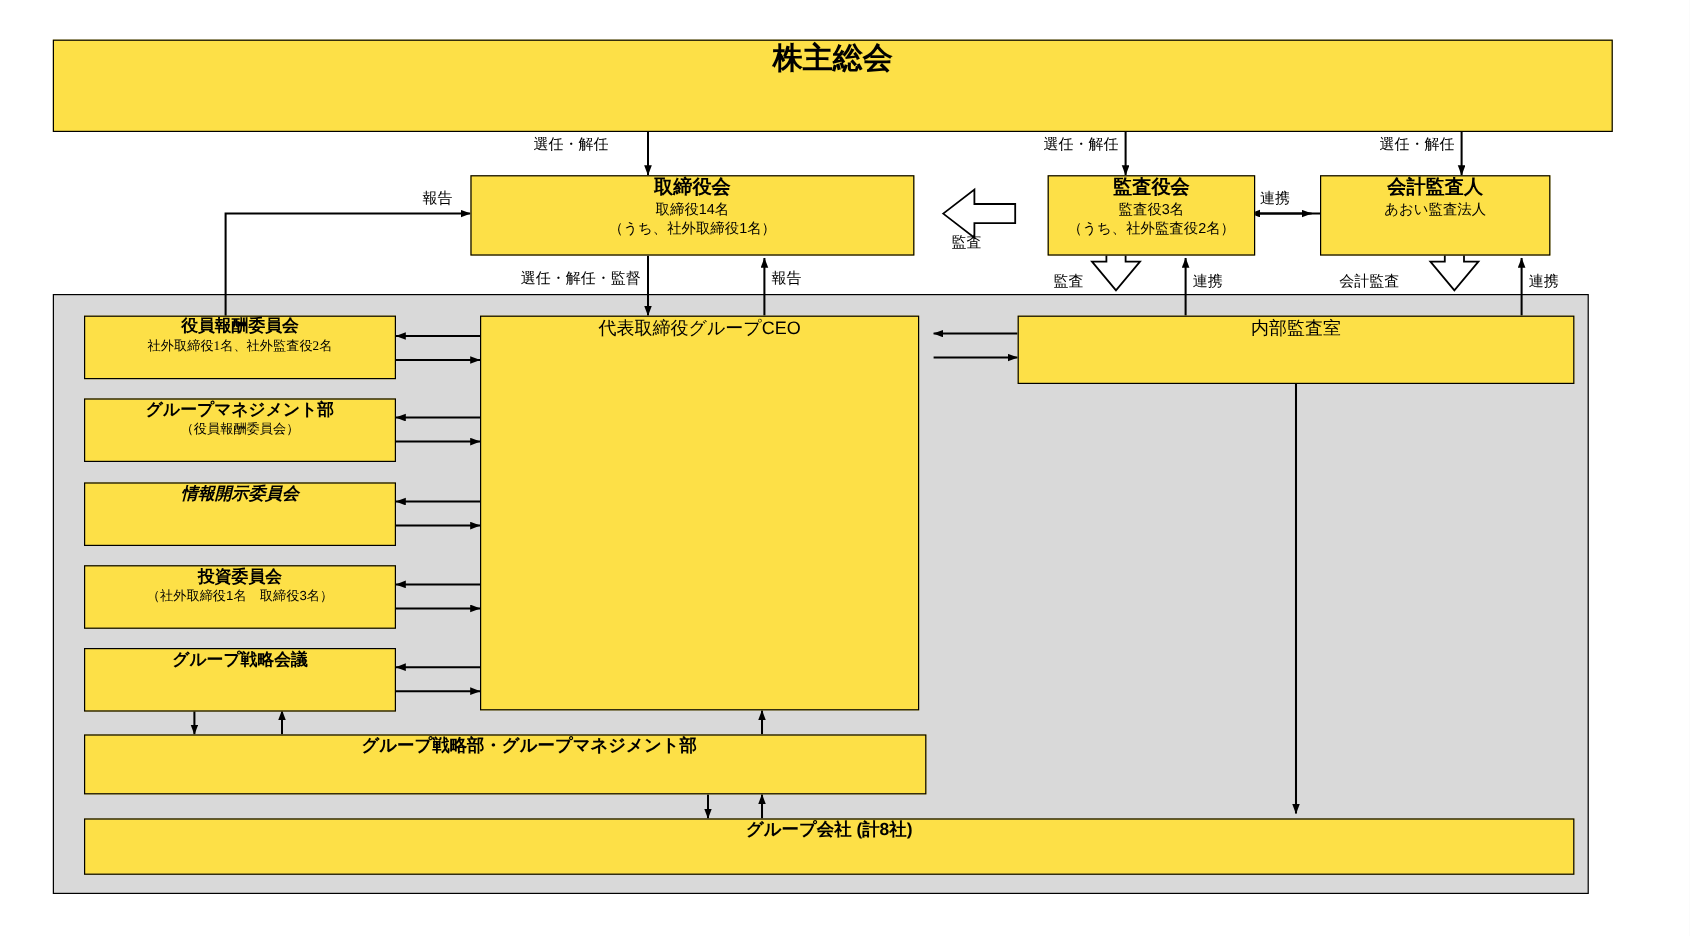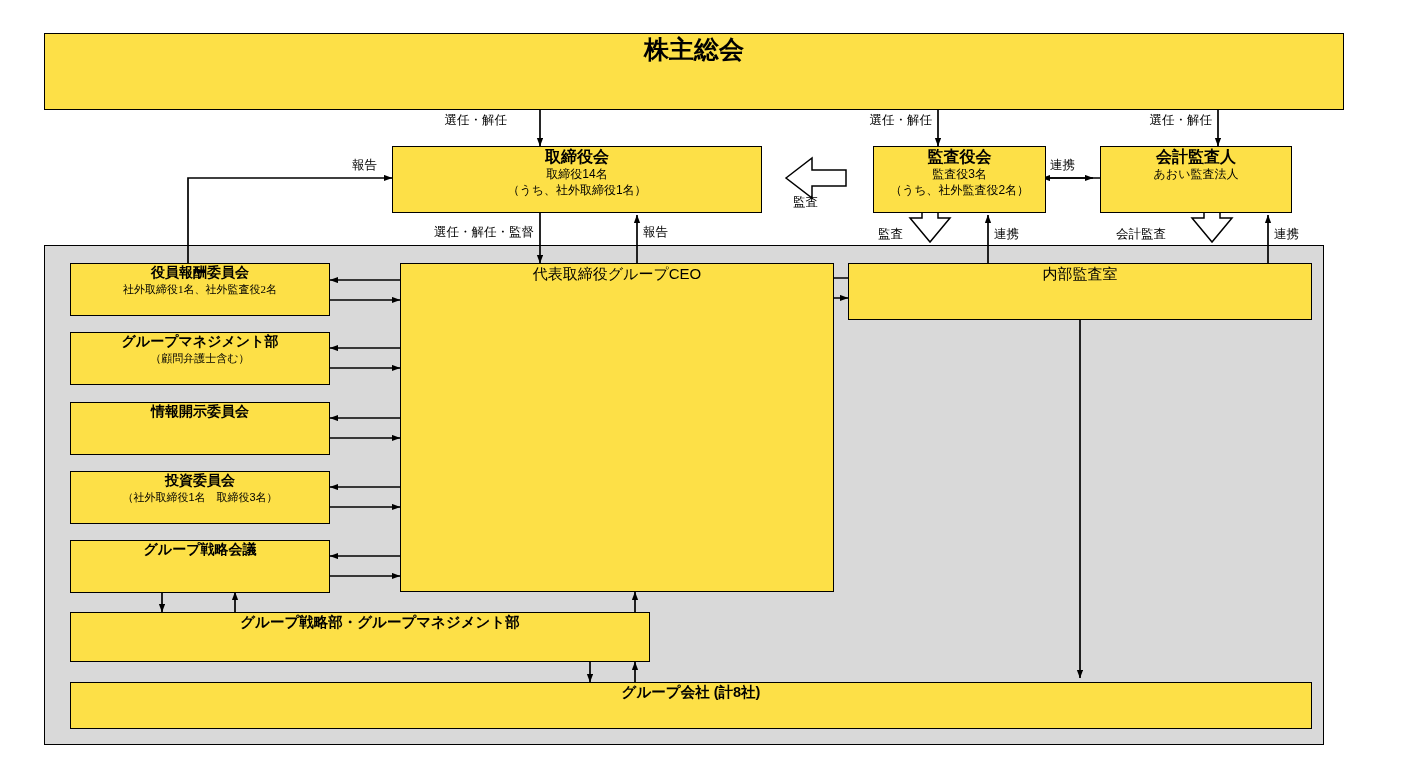--- a/index.html
+++ b/index.html
@@ -101,54 +101,54 @@
     <div class="t1" style="font-size:16px;">監査役会</div>
     <div class="t2" style="font-size:12px;">監査役3名</div>
     <div class="t2" style="font-size:12px;">（うち、社外監査役2名）</div>
   </div>
 
   <div class="box" style="left:1100px;top:146px;width:192px;height:67px;">
     <div class="t1" style="font-size:16px;">会計監査人</div>
     <div class="t2" style="font-size:12px;">あおい監査法人</div>
   </div>
 
-  <div class="box" style="left:400px;top:263px;width:434px;height:329px;">
+  <div class="box" style="left:400px;top:263px;width:366px;height:329px;">
     <div class="t2" style="font-size:15px;">代表取締役グループCEO</div>
   </div>
 
   <div class="box" style="left:848px;top:263px;width:464px;height:57px;">
     <div class="t2" style="font-size:15px;">内部監査室</div>
   </div>
 
   <div class="box" style="left:70px;top:263px;width:260px;height:53px;font-family:Liberation Serif, serif;">
     <div class="t1" style="font-size:14px;">役員報酬委員会</div>
     <div class="t2" style="font-size:11px;">社外取締役1名、社外監査役2名</div>
   </div>
 
   <div class="box" style="left:70px;top:332px;width:260px;height:53px;">
     <div class="t1" style="font-size:14px;">グループマネジメント部</div>
-    <div class="t2" style="font-size:11px;">（顧問弁護士含む）</div>
+    <div class="t2" style="font-size:11px;">（役員報酬委員会）</div>
   </div>
 
-  <div class="box" style="left:70px;top:402px;width:260px;height:53px;">
+  <div class="box" style="left:70px;top:402px;width:260px;height:53px;font-style:italic;">
     <div class="t1" style="font-size:14px;">情報開示委員会</div>
     <div class="t2" style="font-size:11px;"></div>
   </div>
 
   <div class="box" style="left:70px;top:471px;width:260px;height:53px;">
     <div class="t1" style="font-size:14px;">投資委員会</div>
     <div class="t2" style="font-size:11px;">（社外取締役1名　取締役3名）</div>
   </div>
 
   <div class="box" style="left:70px;top:540px;width:260px;height:53px;">
     <div class="t1" style="font-size:14px;">グループ戦略会議</div>
     <div class="t2" style="font-size:11px;"></div>
   </div>
 
-  <div class="box" style="left:70px;top:612px;width:580px;height:50px;padding-left:40px;">
+  <div class="box" style="left:70px;top:612px;width:702px;height:50px;padding-left:40px;">
     <div class="t1" style="font-size:14.5px;">グループ戦略部・グループマネジメント部</div>
   </div>
 
   <div class="box" style="left:70px;top:682px;width:1242px;height:47px;">
     <div class="t1" style="font-size:14.5px;">グループ会社 (計8社)</div>
   </div>
 
   <div class="lbl" style="left:507px;top:114px;transform:translateX(-100%);">選任・解任</div>
   <div class="lbl" style="left:932px;top:114px;transform:translateX(-100%);">選任・解任</div>
   <div class="lbl" style="left:1212px;top:114px;transform:translateX(-100%);">選任・解任</div>

